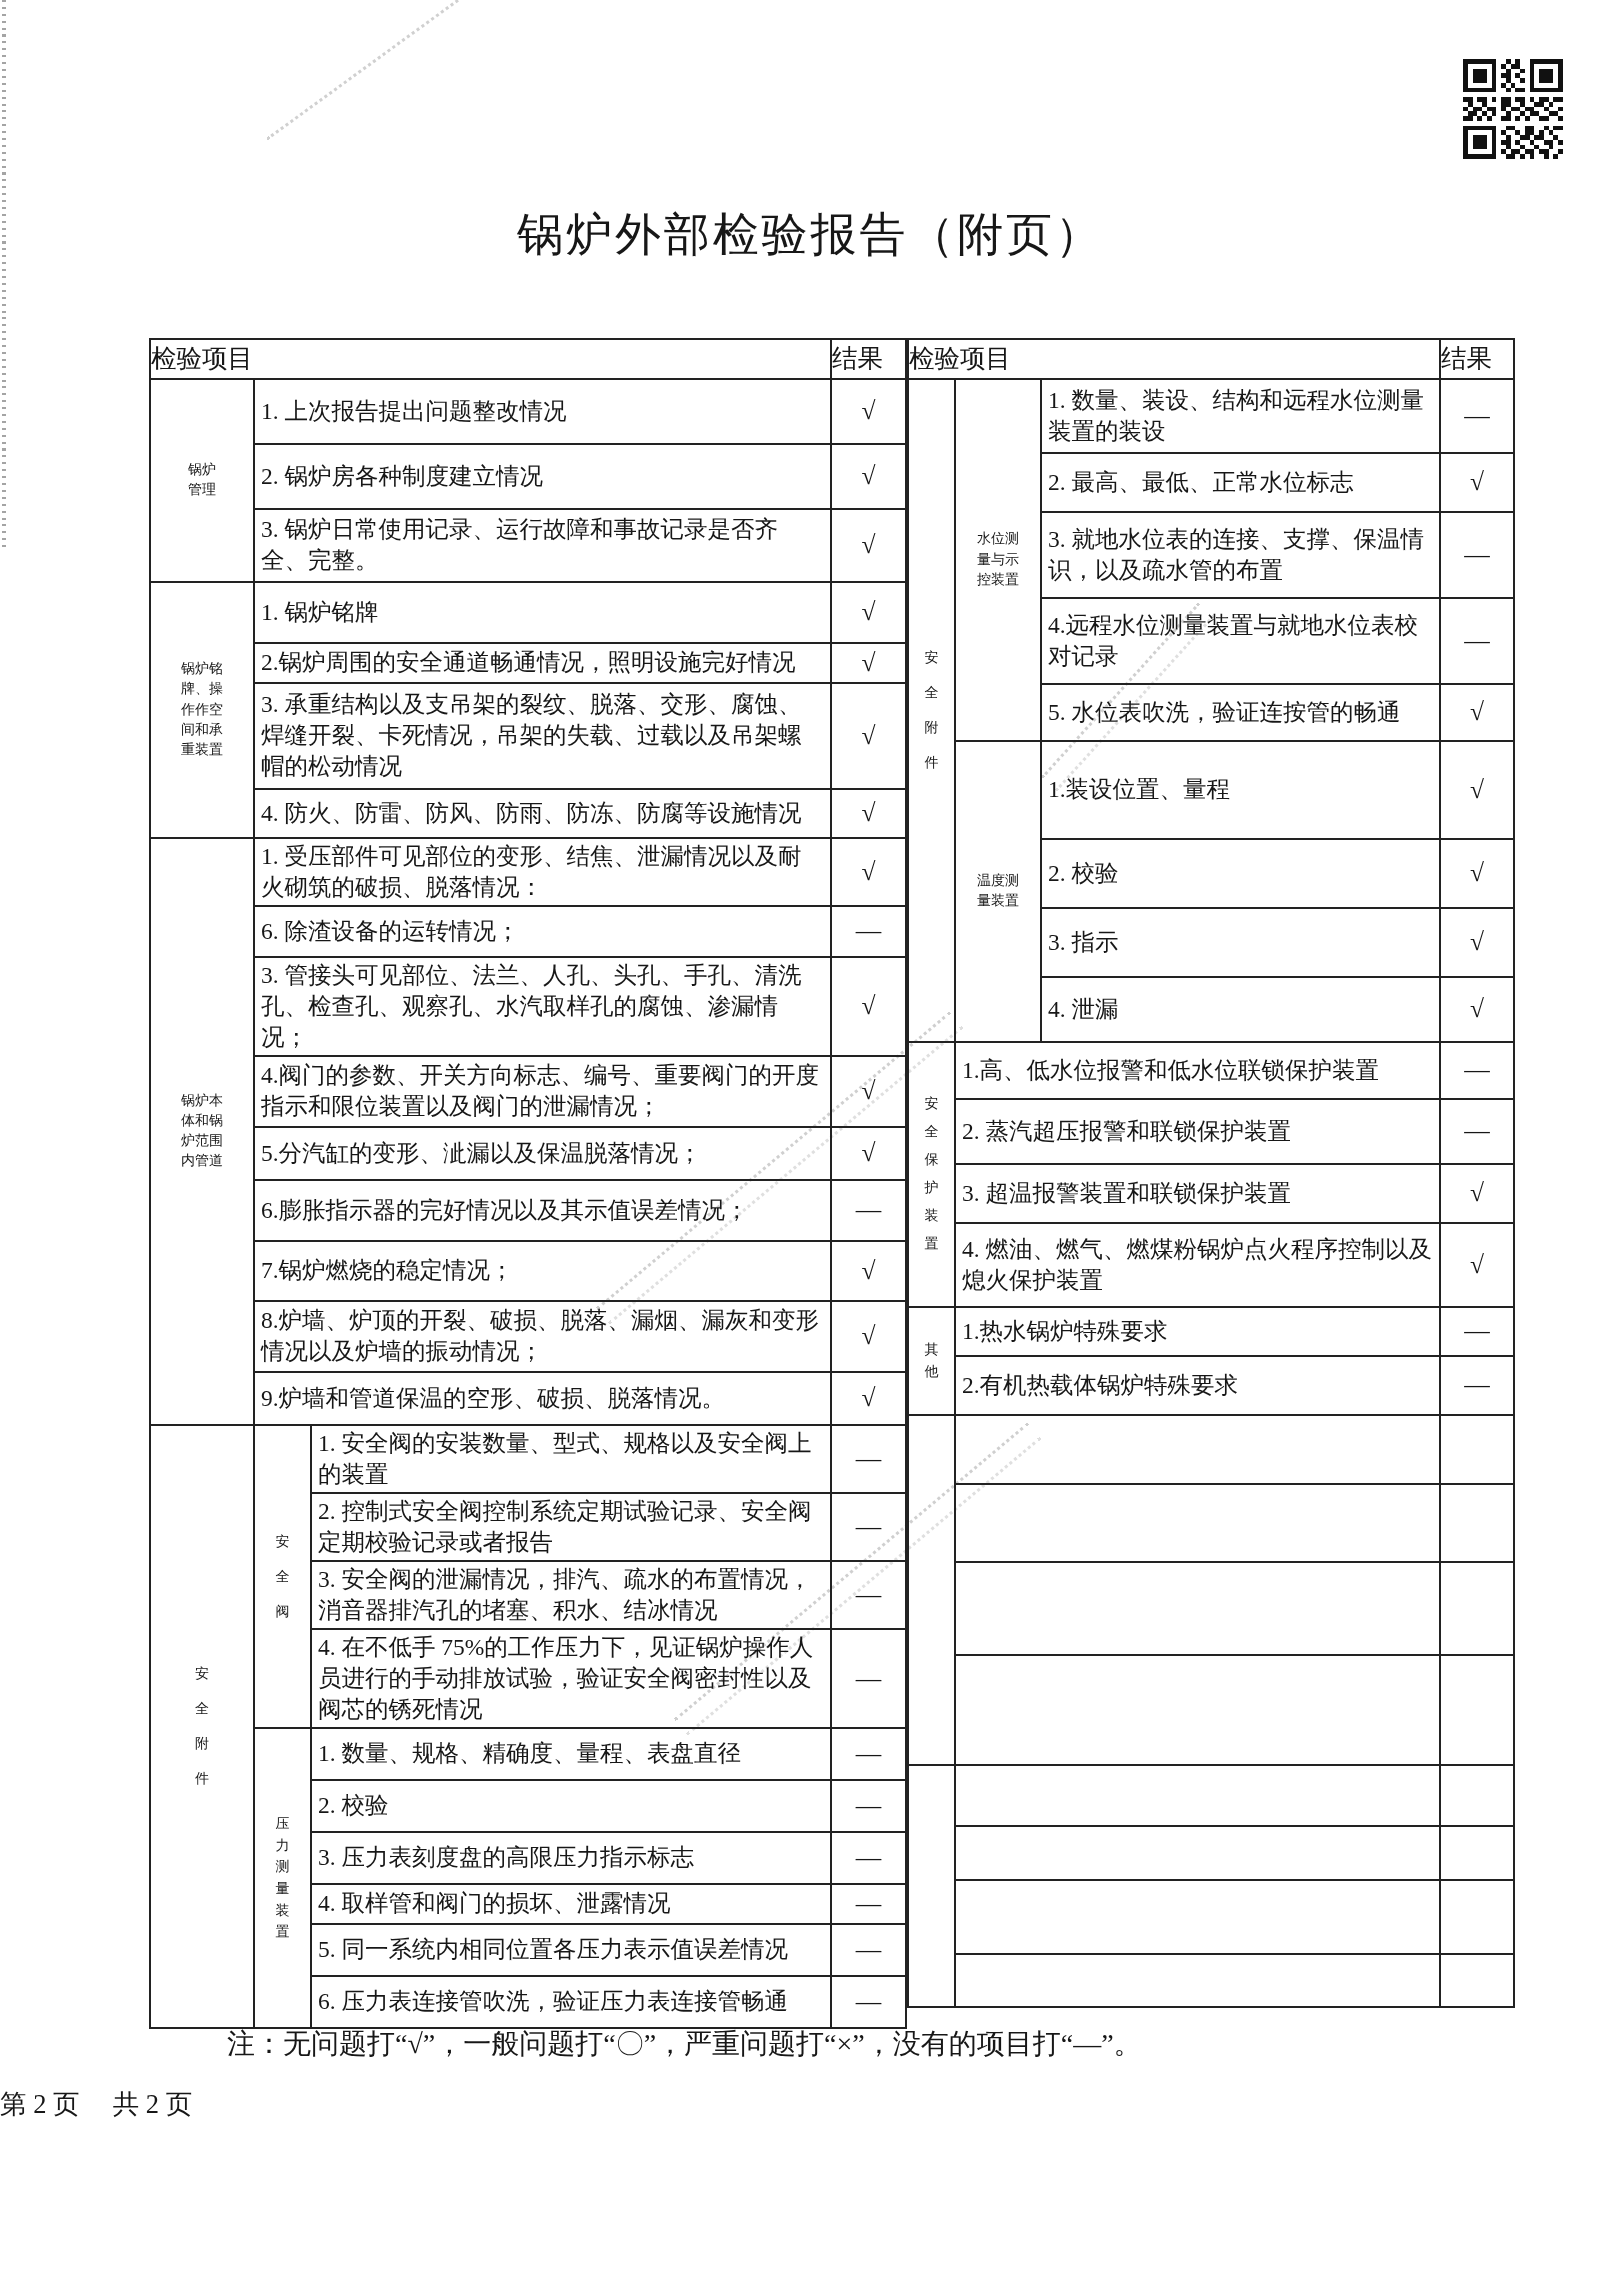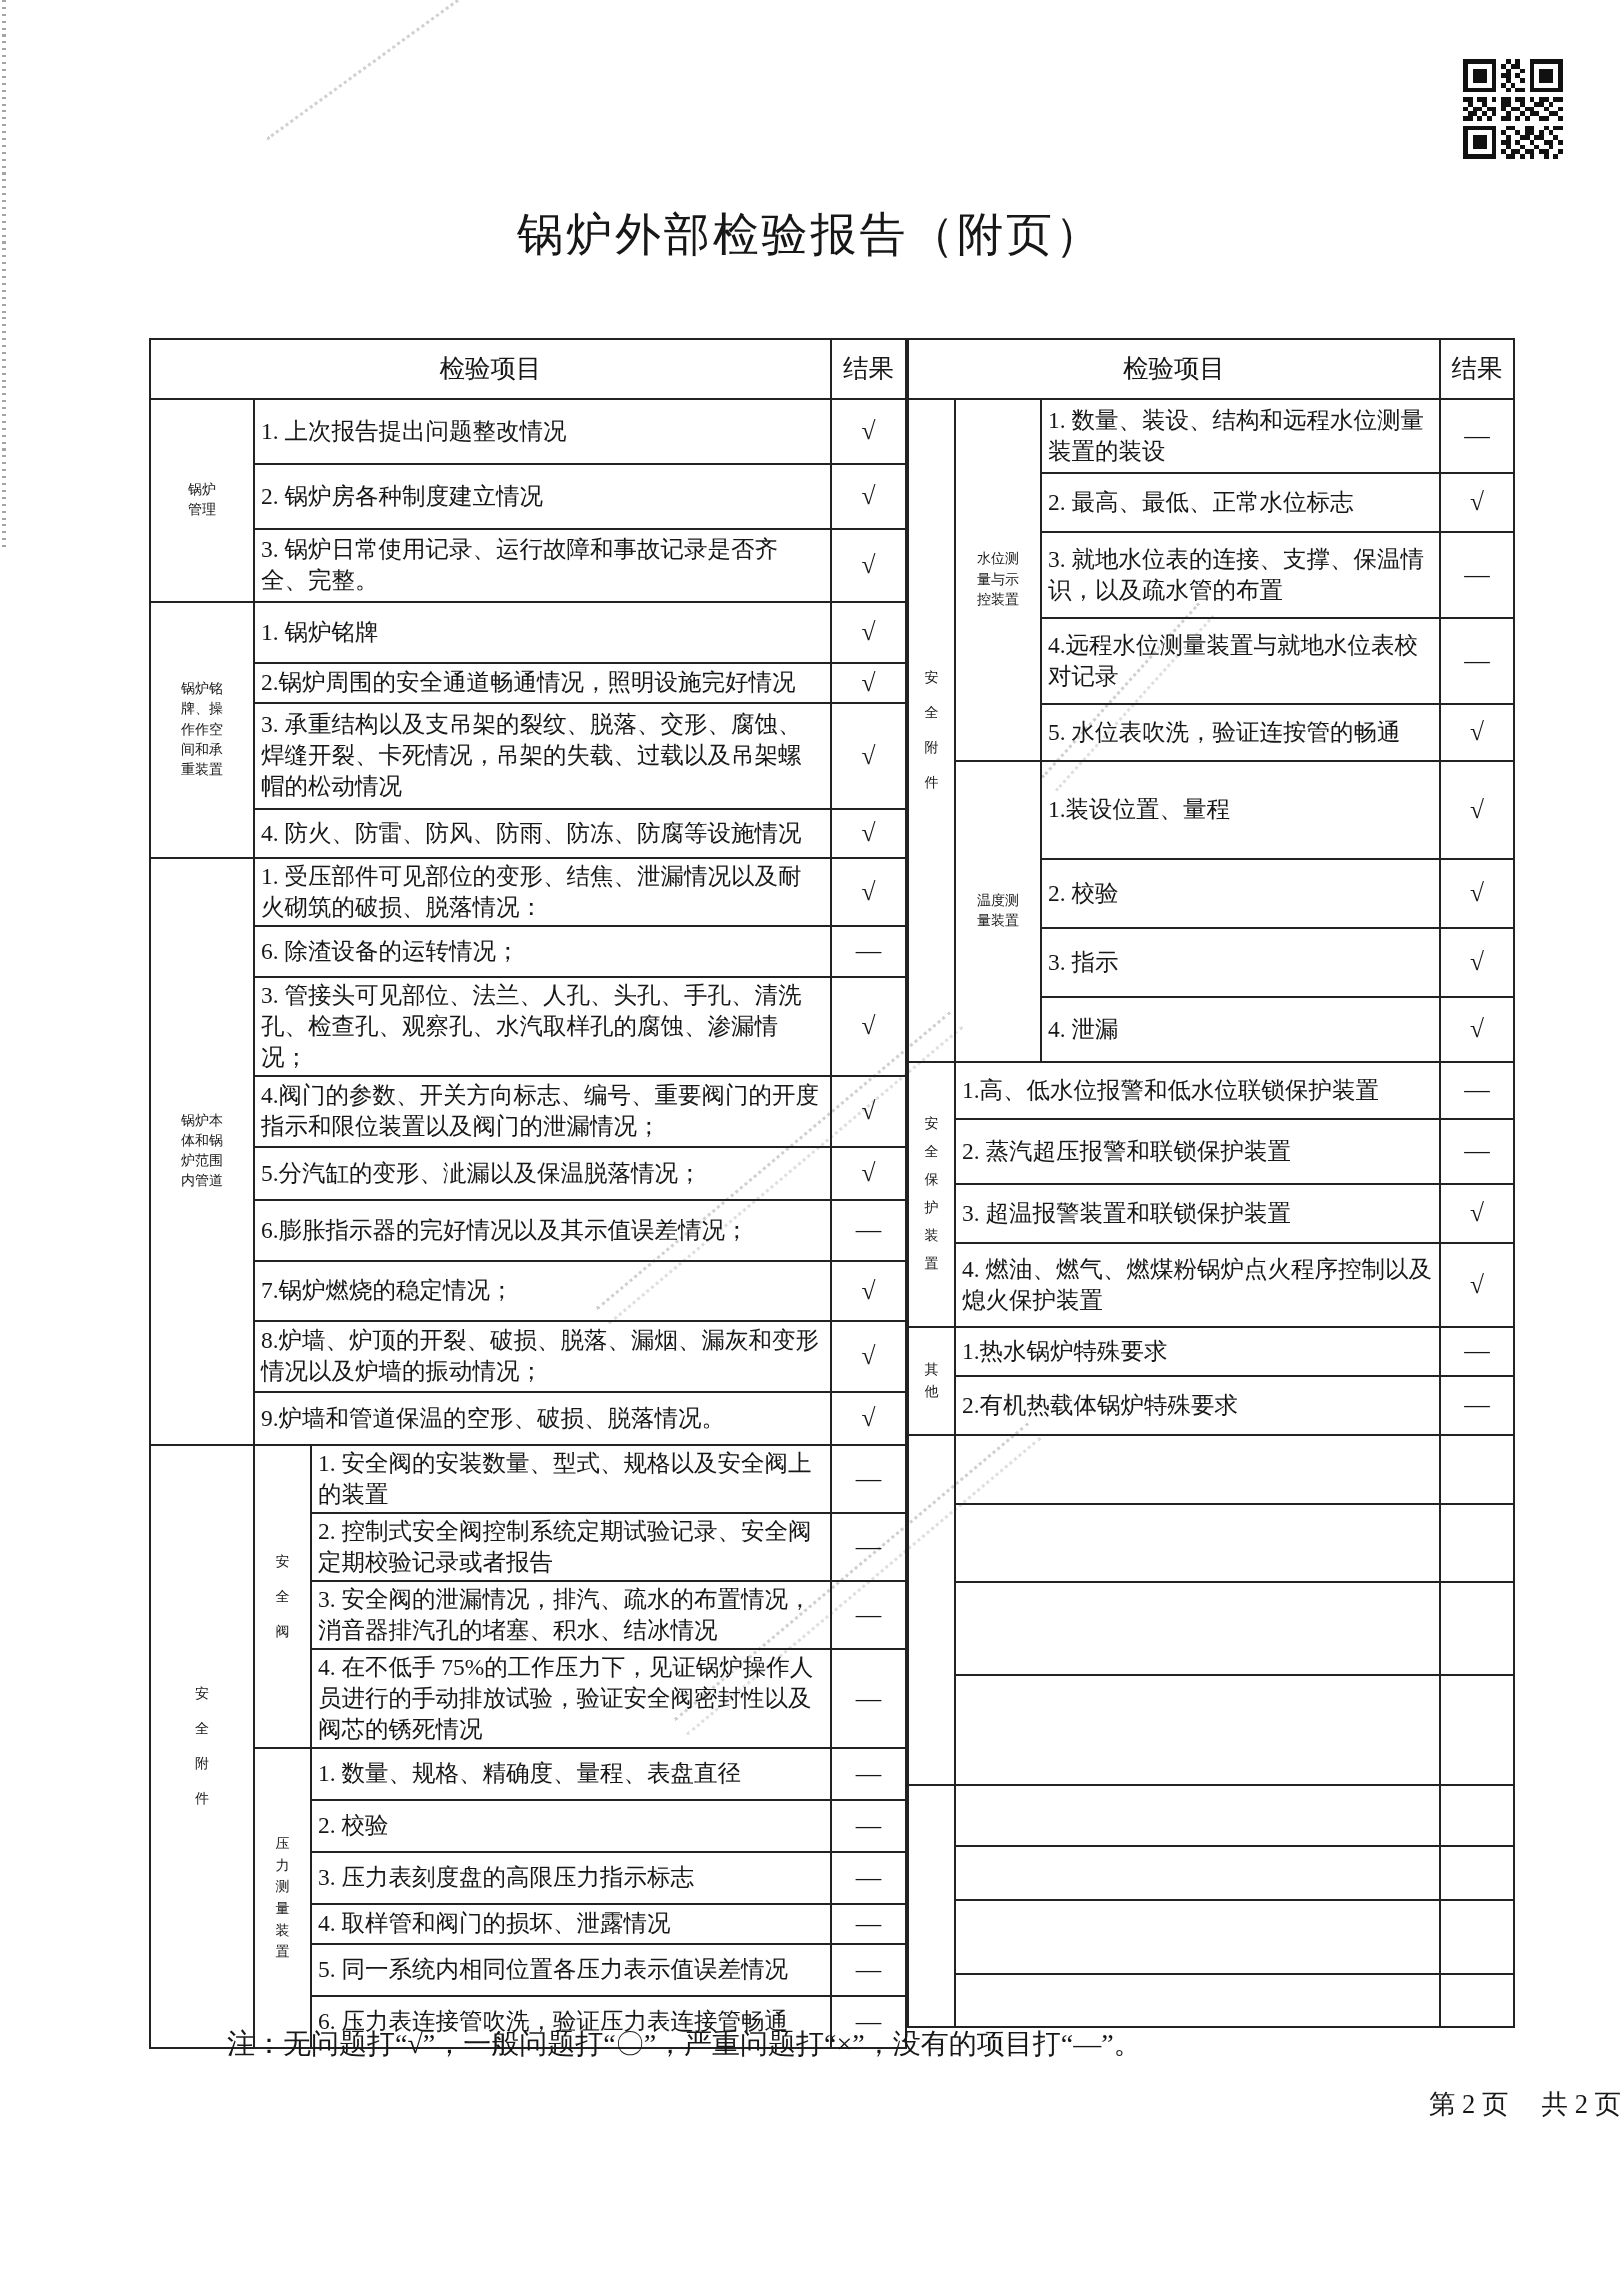--- a/index.html
+++ b/index.html
@@ -18,21 +18,21 @@
 
   .qr{position:absolute;left:1463px;top:59px;width:100px;height:100px;}
 
   table.insp{position:absolute;border-collapse:collapse;table-layout:fixed;}
   table.left-tbl{left:149px;top:338px;width:758px;height:1664px;}
   table.right-tbl{left:907px;top:338px;width:608px;height:1664px;}
   .insp td{border:2px solid #222;padding:2px 5.9px;vertical-align:middle;
     font-size:23.5px;line-height:1.32;overflow:hidden;}
   table.left-tbl{border:2.9px solid #1c1c1c;}
   table.right-tbl{border:2.9px solid #1c1c1c;}
-  td.hdr{ text-align:center;font-size:25.5px;padding:12px 0;}
+  td.hdr{ text-align:left;font-size:25.5px;padding:2px 0;}
   td.grp{ text-align:center;font-size:14px;white-space:pre-line;line-height:1.45;padding:2px 2px;}
   td.vsp{ line-height:2.5;}   
   td.vmd{ line-height:2.0;}
   td.vtt{ line-height:1.55;}
   td.res{ text-align:center;font-size:25.5px;padding:0;}
   td.item{}
 </style>
 </head>
 <body>
 
@@ -328,16 +328,16 @@
         </tr>
     <tr style="height:53px">
           <td class="item" colspan="2"></td>
           <td class="res"></td>
         </tr>
   </tbody>
     </table>
 
   <div style="position:absolute;left:227px;top:2025px;width:1176px;font-size:28px;">注：无问题打“√”，一般问题打“〇”，严重问题打“×”，没有的项目打“—”。</div>
 
-  <div style="position:absolute;left:0;top:2086px;width:100%;text-align:right;font-size:26.5px;white-space:pre;">第 2 页　 共 2 页</div>
+  <div style="position:absolute;left:0;top:2086px;width:100%;text-align:left;font-size:26.5px;white-space:pre;">第 2 页　 共 2 页</div>
 
 </div>
 
 
 </body></html>

